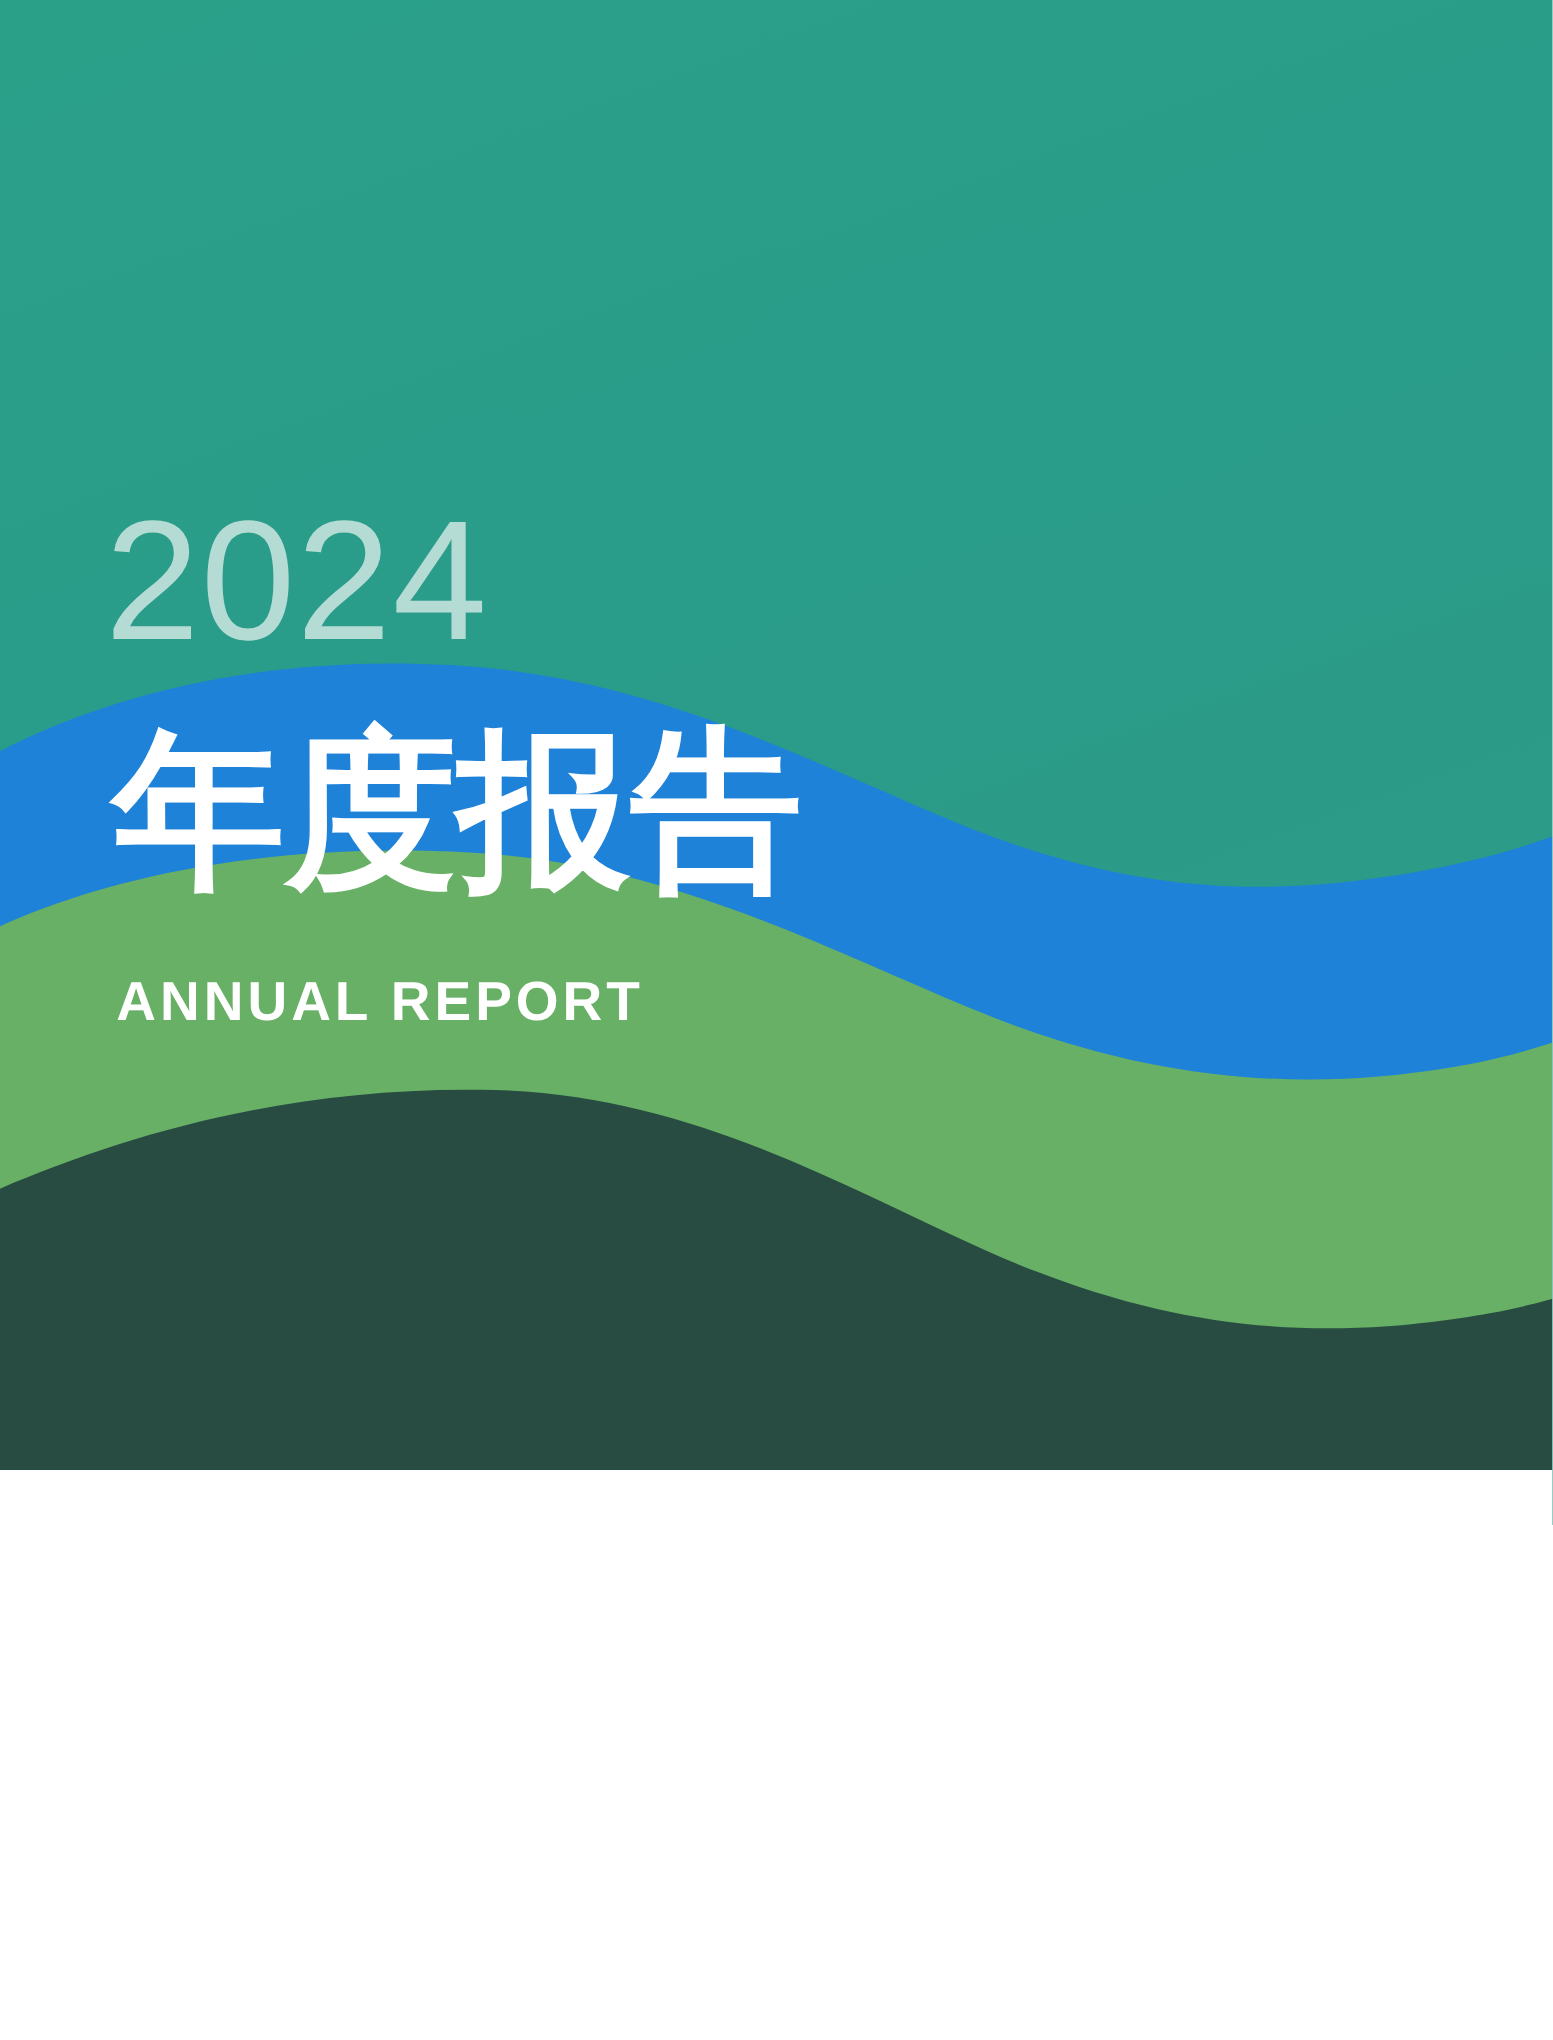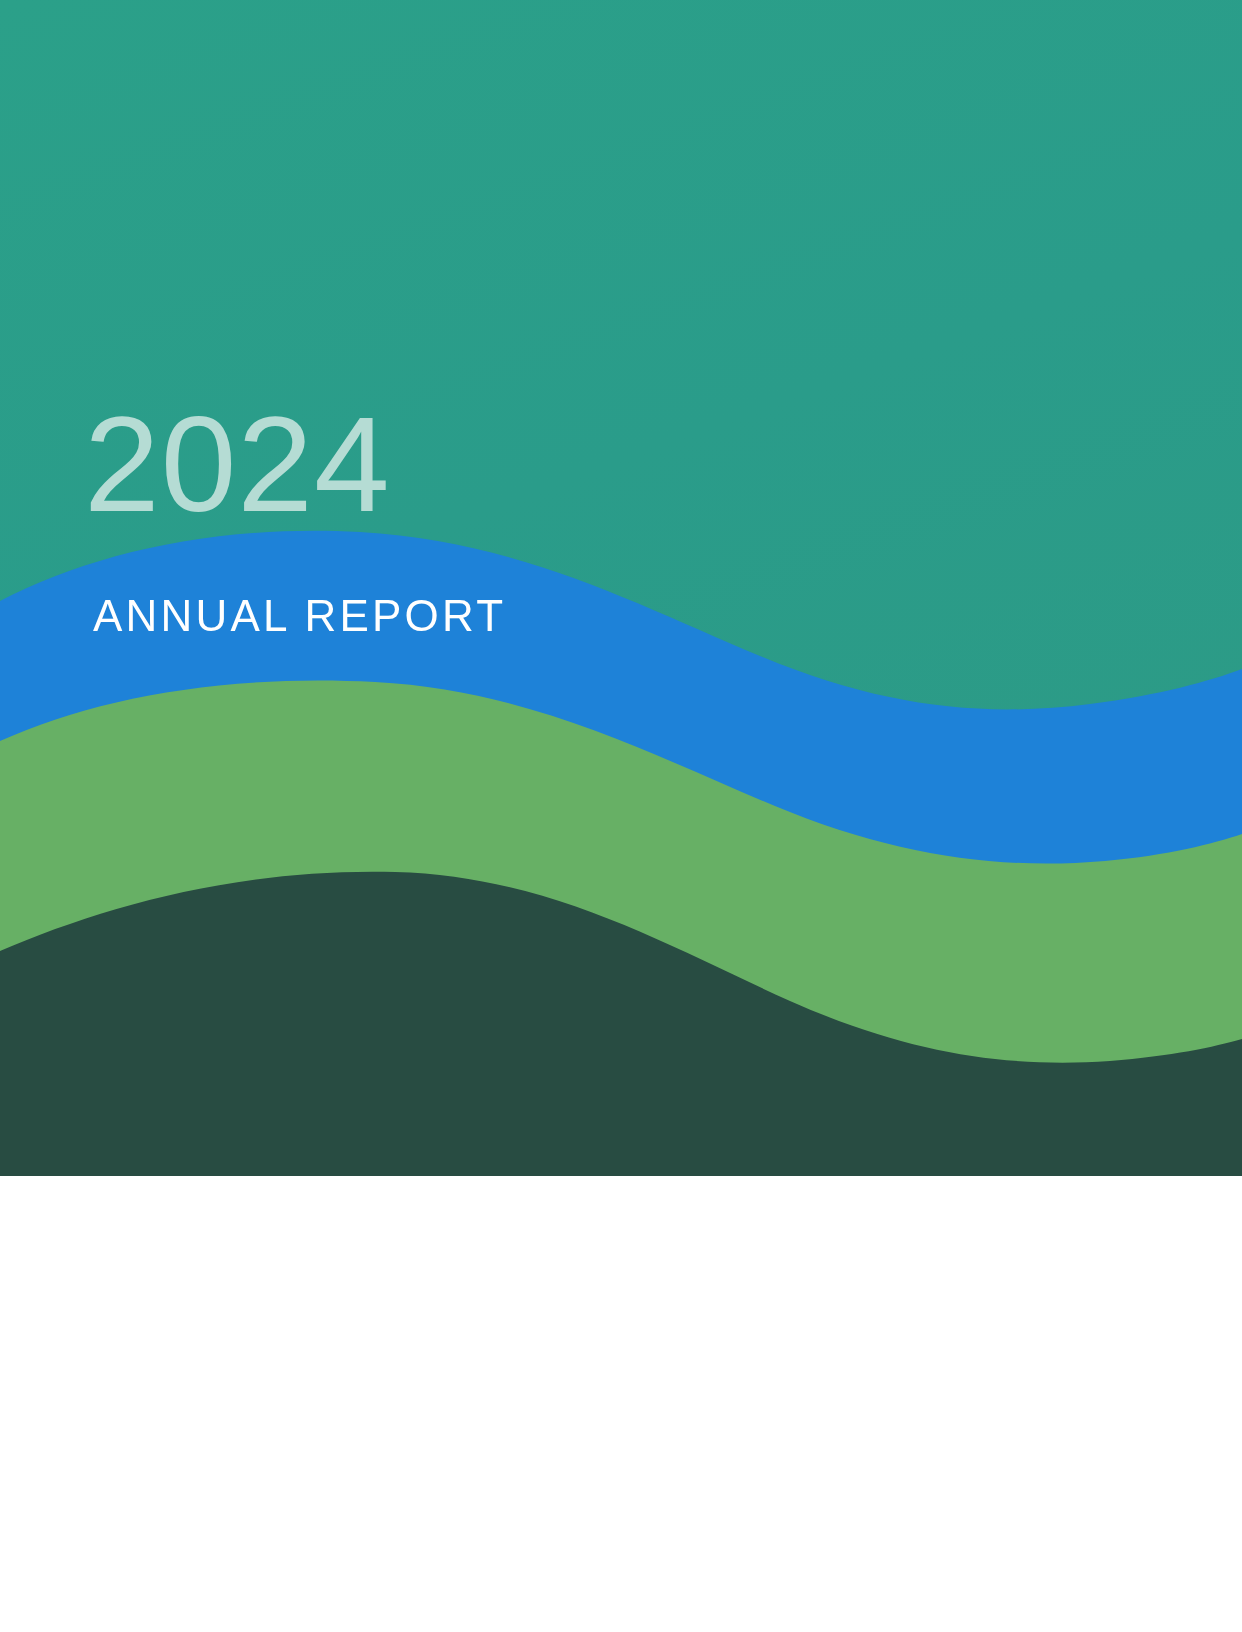--- a/index.html
+++ b/index.html
@@ -63,21 +63,21 @@
     letter-spacing: 0px;
     margin: 48px 0 0 4px;
     white-space: pre;
   }
 
   .en-subtitle {
     display: block;
     color: #ffffff;
     font-size: 44px;
     line-height: 1.0;
-    font-weight: 400;
+    font-weight: 700;
     letter-spacing: 3.2px;
     margin: 62px 0 0 7px;
     white-space: pre;
   }
 </style>
 </head>
 <body>
 
 <div id="cover">
 
@@ -102,16 +102,17 @@
     <path fill="#284c42" d="M0,475
              C 100,432 235,392 395,396
              C 550,400 668,470 790,525
              C 910,578 1008,592 1110,585
              C 1172,580 1214,571 1242,563
              L1242,700 L0,700 Z"></path>
   </svg>
 
   <div id="title-block">
     <span class="year">2024</span>
+    <span class="cn-title">年度报告</span>
     <span class="en-subtitle">ANNUAL REPORT</span>
   </div>
 
 </div>
 
 </body></html>

